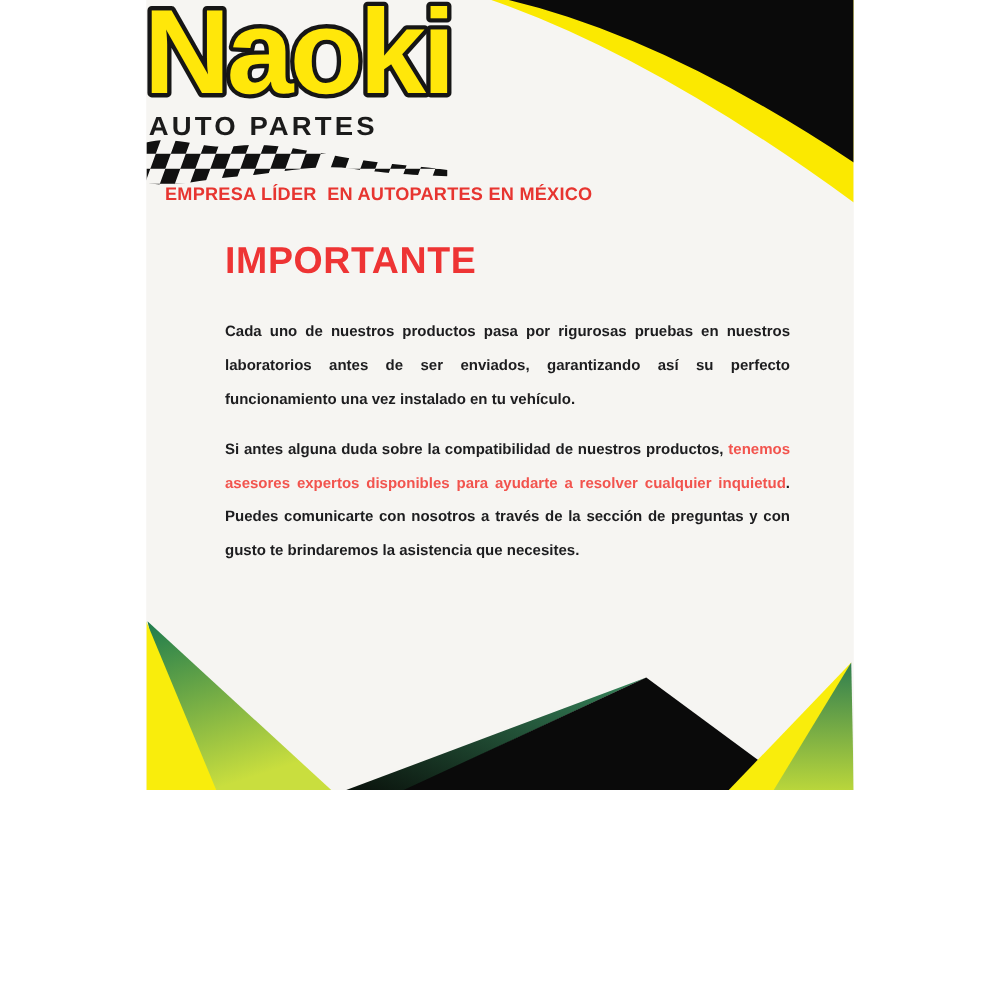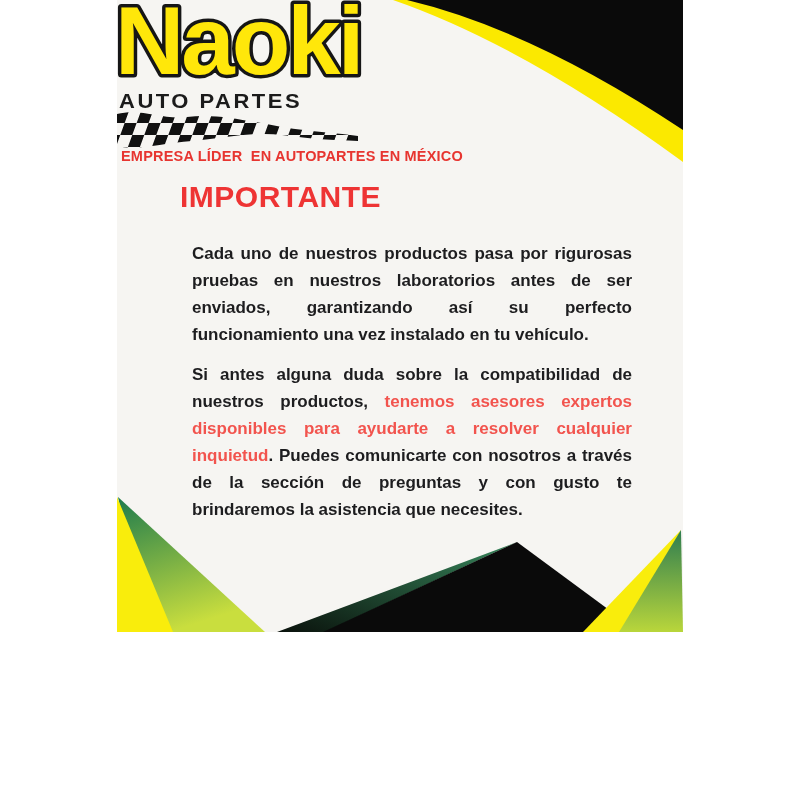--- a/index.html
+++ b/index.html
@@ -17,36 +17,36 @@
   
   .brand{position:absolute;left:0;top:0;width:400px;}
   .logo-svg{position:absolute;left:-4px;top:-6px;display:block;}
   .logo-subtitle{
     position:absolute;left:2px;top:88px;
     font-size:22px;font-weight:bold;letter-spacing:2.5px;color:#1b1b1b;
     transform:scaleY(0.95);white-space:nowrap;
   }
   .flag{position:absolute;left:0;top:111px;display:block;}
   .brand-tagline{
-    position:absolute;left:4px;top:148px;
+    position:absolute;left:15px;top:148px;
     font-size:14.5px;font-weight:bold;color:#e73530;
     letter-spacing:0.2px;white-space:pre;
   }
   
   .content{
-    position:absolute;left:63px;top:180px;width:452px;
+    position:absolute;left:63px;top:192px;width:452px;
     color:#1d1d1f;
   }
   .content h1{
     margin:0 0 26px 0;
     font-size:30px;font-weight:bold;color:#ee3434;letter-spacing:0.5px;
   }
   .content p{
-    margin:0 0 13px 12px;
-    font-size:17px;font-weight:bold;line-height:27px;
+    margin:0 0 13px 0;
+    font-size:12px;font-weight:bold;line-height:27px;
     text-align:justify;text-justify:inter-word;
   }
   .content p span.hl{color:#f2544e;}
   
   .bottom-deco{position:absolute;left:0;bottom:0;width:566px;height:200px;display:block;}
 </style>
 </head>
 <body>
 
 <div class="poster">

